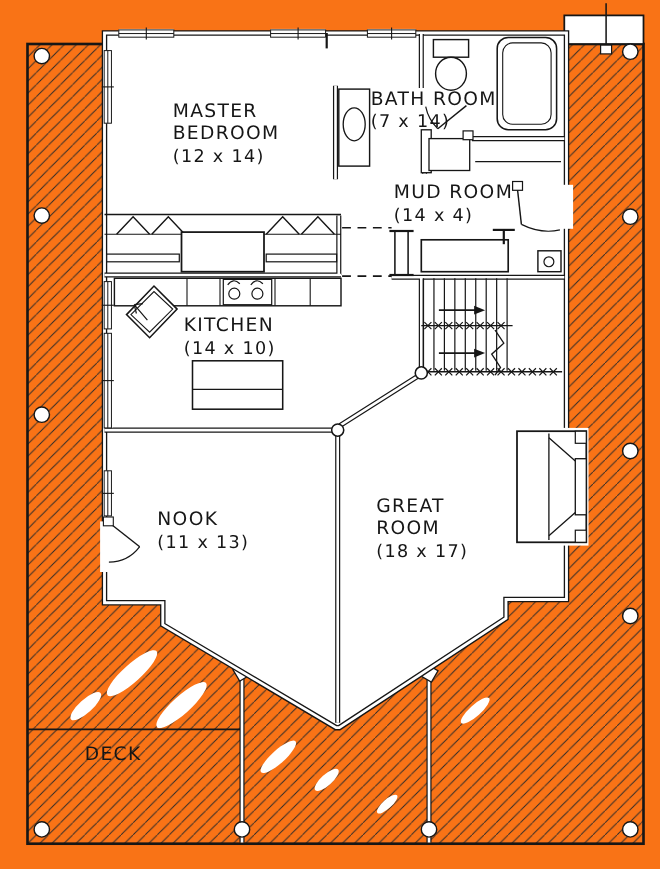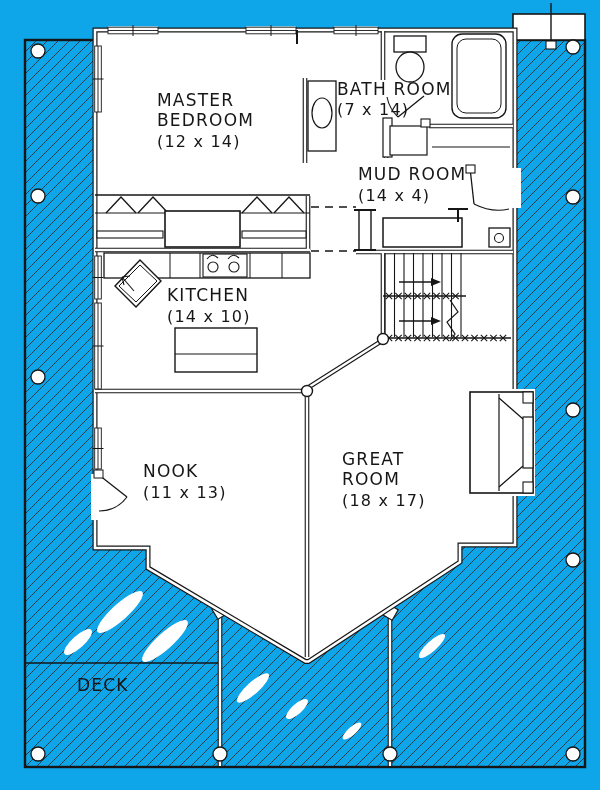--- a/index.html
+++ b/index.html
@@ -1,16 +1,16 @@
 <!DOCTYPE html>
 <html><head>
 <meta charset="utf-8">
 <style>
   html,body{margin:0;padding:0;background:#ffffff;}
-  .page{width:600px;height:790px;position:relative;background:#0ea5e9;overflow:hidden;}
+  .page{width:600px;height:790px;position:relative;background:#f97316;overflow:hidden;}
   svg{display:block;}
   text{font-family:"DejaVu Sans","Liberation Sans",sans-serif;fill:#161616;letter-spacing:1.2px;}
   .room-name{font-size:17px;}
   .room-dims{font-size:16px;}
   .deck-name{font-size:17px;}
 </style>
 </head>
 <body>
 
 <div class="page">

